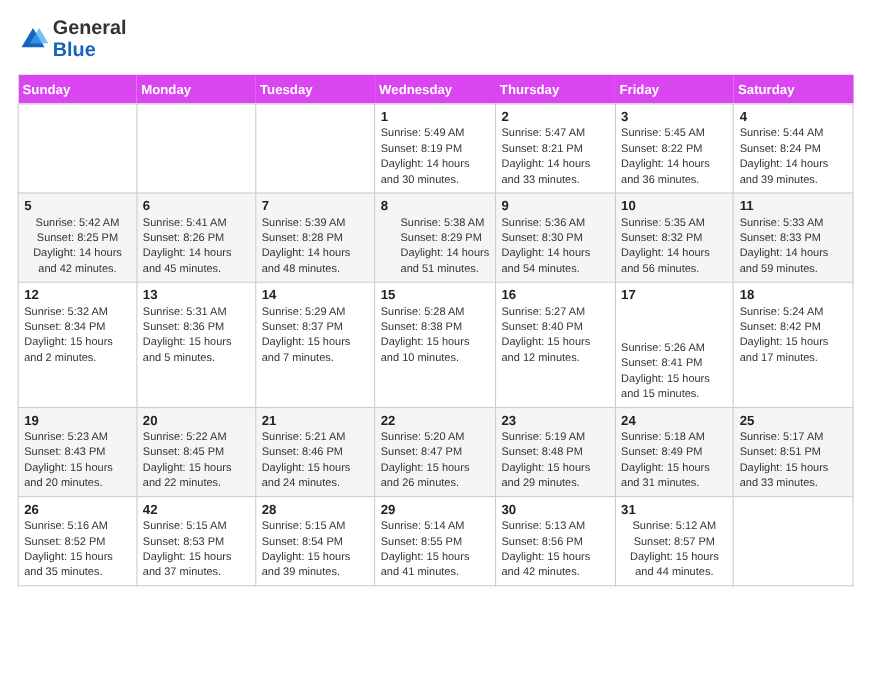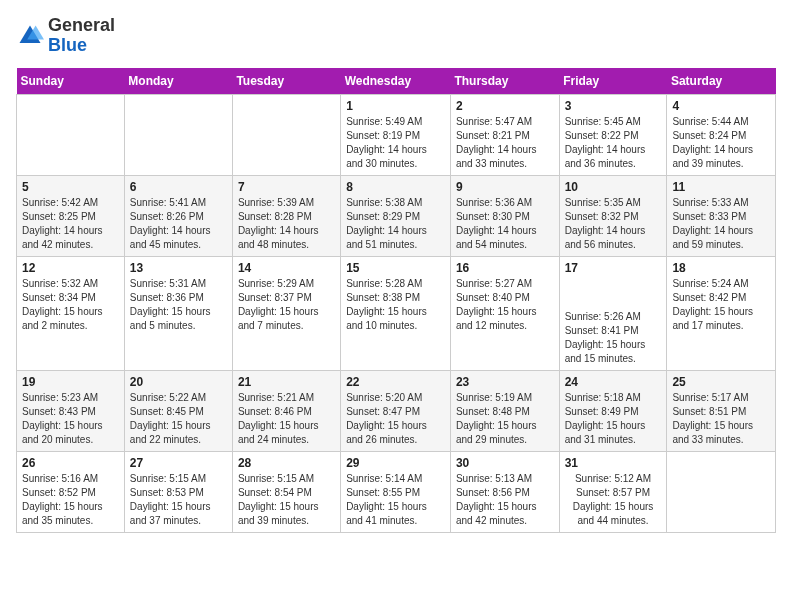--- a/index.html
+++ b/index.html
@@ -43,21 +43,21 @@
     .title-location {
       font-size: 16px;
       color: #333;
     }
     table {
       width: 100%;
       border-collapse: collapse;
       font-size: 11px;
     }
     th {
-      background: #a21caf;
+      background: #d946ef;
       color: #fff;
       padding: 6px 4px;
       text-align: left;
       font-size: 12px;
       font-weight: bold;
     }
     td {
       border: 1px solid #ccc;
       vertical-align: top;
       padding: 4px 5px;
@@ -141,42 +141,42 @@
           <div class="day-num">4</div>
           <div class="day-info" style="white-space: pre-line;">Sunrise: 5:44 AM
 Sunset: 8:24 PM
 Daylight: 14 hours
 and 39 minutes.</div>
         </td>
       </tr>
       <tr>
         <td>
           <div class="day-num">5</div>
-          <div class="day-info" style="white-space: pre-line;">Sunrise: 5:42 AM
+          <div class="day-info" style="white-space: pre-line; text-align: center;">Sunrise: 5:42 AM
 Sunset: 8:25 PM
 Daylight: 14 hours
 and 42 minutes.</div>
         </td>
         <td>
           <div class="day-num">6</div>
           <div class="day-info" style="white-space: pre-line;">Sunrise: 5:41 AM
 Sunset: 8:26 PM
 Daylight: 14 hours
 and 45 minutes.</div>
         </td>
         <td>
           <div class="day-num">7</div>
           <div class="day-info" style="white-space: pre-line;">Sunrise: 5:39 AM
 Sunset: 8:28 PM
 Daylight: 14 hours
 and 48 minutes.</div>
         </td>
         <td>
           <div class="day-num">8</div>
-          <div class="day-info" style="white-space: pre-line;">Sunrise: 5:38 AM
+          <div class="day-info" style="white-space: pre-line; margin-left: 18px;">Sunrise: 5:38 AM
 Sunset: 8:29 PM
 Daylight: 14 hours
 and 51 minutes.</div>
         </td>
         <td>
           <div class="day-num">9</div>
           <div class="day-info" style="white-space: pre-line;">Sunrise: 5:36 AM
 Sunset: 8:30 PM
 Daylight: 14 hours
 and 54 minutes.</div>
@@ -300,21 +300,21 @@
       </tr>
       <tr>
         <td>
           <div class="day-num">26</div>
           <div class="day-info" style="white-space: pre-line;">Sunrise: 5:16 AM
 Sunset: 8:52 PM
 Daylight: 15 hours
 and 35 minutes.</div>
         </td>
         <td>
-          <div class="day-num">27</div>
+          <div class="day-num">42</div>
           <div class="day-info" style="white-space: pre-line;">Sunrise: 5:15 AM
 Sunset: 8:53 PM
 Daylight: 15 hours
 and 37 minutes.</div>
         </td>
         <td>
           <div class="day-num">28</div>
           <div class="day-info" style="white-space: pre-line;">Sunrise: 5:15 AM
 Sunset: 8:54 PM
 Daylight: 15 hours

